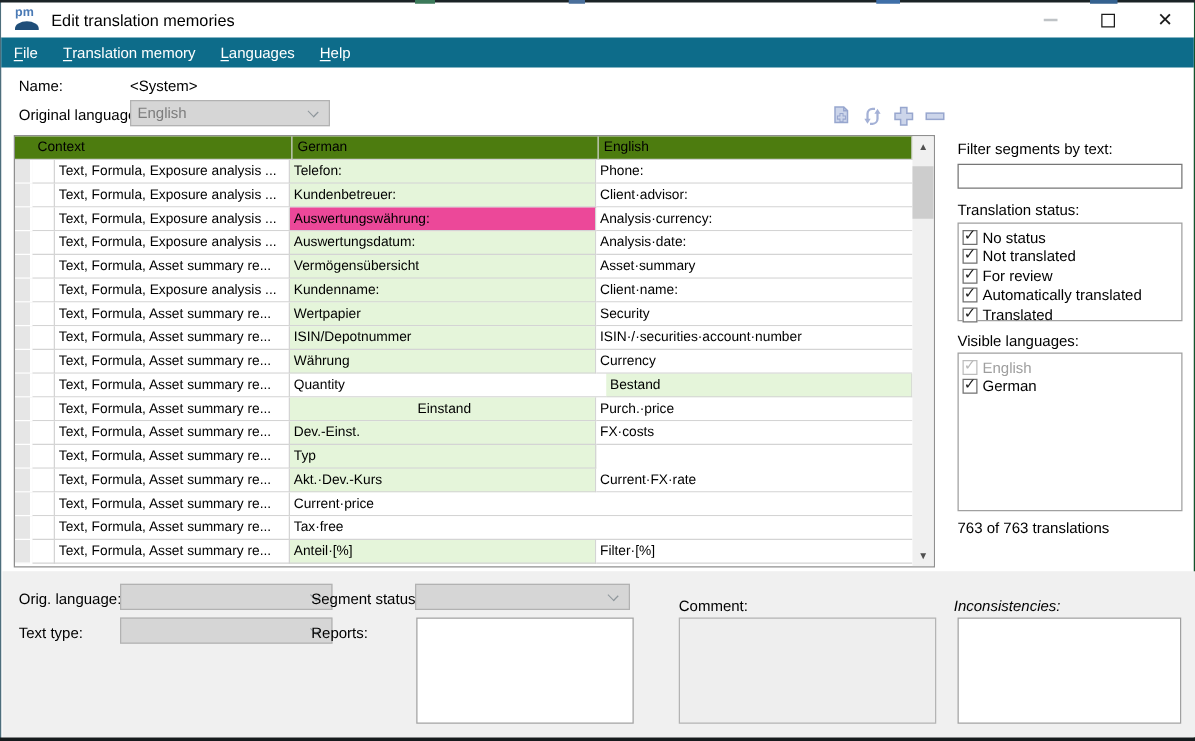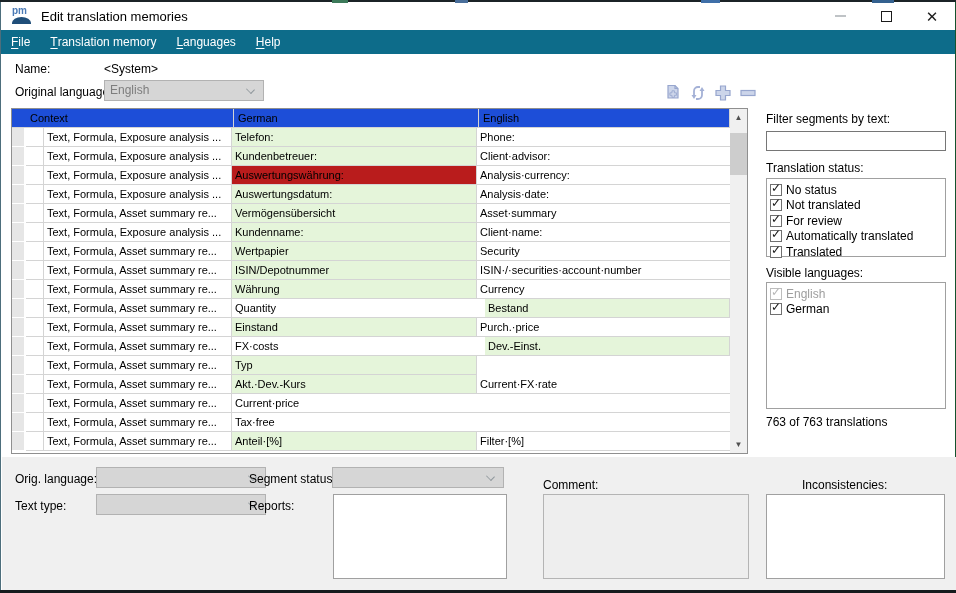--- a/index.html
+++ b/index.html
@@ -55,21 +55,21 @@
   
   .toolbar { position:absolute; top:83px; left:662px; width:100px; height:20px; display:flex; gap:5px; align-items:center; }
   .tool { width:20px; height:18px; display:flex; align-items:center; justify-content:center; }
 
   
   .grid {
     position:absolute; left:10px; top:108px; width:737px; height:346px;
     border:1px solid #8f8f8f; background:#fff; overflow:hidden;
   }
   .grid-inner { position:absolute; left:0; top:0; right:17px; bottom:0; overflow:hidden; font-size:11px; }
-  .g-header { display:flex; height:19px; background:#1d4ed8; }
+  .g-header { display:flex; height:19px; background:#4d7c0f; }
   .g-header .hc { border-right:1px solid #d4d4d4; border-bottom:1px solid #d4d4d4; padding-top:3px; white-space:nowrap; overflow:hidden; }
   .hc.h-ctx { width:222px; padding-left:18px; }
   .hc.h-de { width:245px; padding-left:4px; }
   .hc.h-en { flex:1; padding-left:4px; }
   .g-row { display:flex; height:19px; }
   .c { white-space:nowrap; overflow:hidden; padding-top:3px; }
   .c-hdr { width:14px; background:#e6e6e6; border-right:2px solid #fff; border-bottom:1px solid #fff; }
   .c-sp { width:18px; background:#fff; border-right:1px solid #d4d4d4; border-bottom:1px solid #d4d4d4; }
   .c-ctx { width:188px; background:#fff; border-right:1px solid #d4d4d4; border-bottom:1px solid #d4d4d4; padding-left:3px; }
   .c-de { width:245px; border-right:1px solid #d4d4d4; border-bottom:1px solid #d4d4d4; padding-left:3px; }
@@ -186,21 +186,21 @@
             <div class="c c-hdr"></div>
             <div class="c c-sp"></div>
             <div class="c c-ctx">Text, Formula, Exposure analysis ...</div>
             <div class="c c-de" style="background: rgb(229, 245, 218);">Kundenbetreuer:</div>
             <div class="c c-en">Client·advisor:</div>
           </div>
           <div class="g-row">
             <div class="c c-hdr"></div>
             <div class="c c-sp"></div>
             <div class="c c-ctx">Text, Formula, Exposure analysis ...</div>
-            <div class="c c-de" style="background: #b91c1c;">Auswertungswährung:</div>
+            <div class="c c-de" style="background: #ec4899;">Auswertungswährung:</div>
             <div class="c c-en">Analysis·currency:</div>
           </div>
           <div class="g-row">
             <div class="c c-hdr"></div>
             <div class="c c-sp"></div>
             <div class="c c-ctx">Text, Formula, Exposure analysis ...</div>
             <div class="c c-de" style="background: rgb(229, 245, 218);">Auswertungsdatum:</div>
             <div class="c c-en">Analysis·date:</div>
           </div>
           <div class="g-row">
@@ -242,29 +242,29 @@
             <div class="c c-hdr"></div>
             <div class="c c-sp"></div>
             <div class="c c-ctx">Text, Formula, Asset summary re...</div>
             <div class="c c-en">Quantity</div>
             <div class="c c-de" style="background: rgb(229, 245, 218);">Bestand</div>
           </div>
           <div class="g-row">
             <div class="c c-hdr"></div>
             <div class="c c-sp"></div>
             <div class="c c-ctx">Text, Formula, Asset summary re...</div>
-            <div class="c c-de" style="background: rgb(229, 245, 218);">Einstand</div>
+            <div class="c c-de" style="background: rgb(229, 245, 218); text-align: center;">Einstand</div>
             <div class="c c-en">Purch.·price</div>
           </div>
           <div class="g-row">
             <div class="c c-hdr"></div>
             <div class="c c-sp"></div>
             <div class="c c-ctx">Text, Formula, Asset summary re...</div>
+            <div class="c c-de" style="background: rgb(229, 245, 218);">Dev.-Einst.</div>
             <div class="c c-en">FX·costs</div>
-            <div class="c c-de" style="background: rgb(229, 245, 218);">Dev.-Einst.</div>
           </div>
           <div class="g-row">
             <div class="c c-hdr"></div>
             <div class="c c-sp"></div>
             <div class="c c-ctx">Text, Formula, Asset summary re...</div>
             <div class="c c-de" style="background: rgb(229, 245, 218);">Typ</div>
           </div>
           <div class="g-row">
             <div class="c c-hdr"></div>
             <div class="c c-sp"></div>
@@ -371,21 +371,21 @@
     <div class="combo" style="left:330px; top:10px; width:172px;">
       <span></span>
       <span class="chev"></span>
     </div>
     <div class="lbl" style="left:247px; top:42px;">Reports:</div>
     <div class="listbox" style="left:331px; top:37px; width:174px; height:85px;"></div>
 
     <div class="lbl" style="left:541px; top:21px;">Comment:</div>
     <div class="comment-box" style="left:541px; top:37px; width:206px; height:85px;"></div>
 
-    <div class="lbl" style="left:800px; top:21px;">Inconsistencies:</div>
+    <div class="lbl" style="left:761px; top:21px;font-style:italic;">Inconsistencies:</div>
     <div class="listbox" style="left:764px; top:37px; width:179px; height:85px;"></div>
   </div>
 
 </div>
 
 <div class="top-strip">
   <span class="frag" style="left:332px; width:16px; background:#3c7a5a;"></span>
   <span class="frag" style="left:455px; width:13px; background:#4a6f9b;"></span>
   <span class="frag" style="left:701px; width:19px; background:#3f6fa8;"></span>
   <span class="frag" style="left:872px; width:22px; background:#34618f;"></span>

